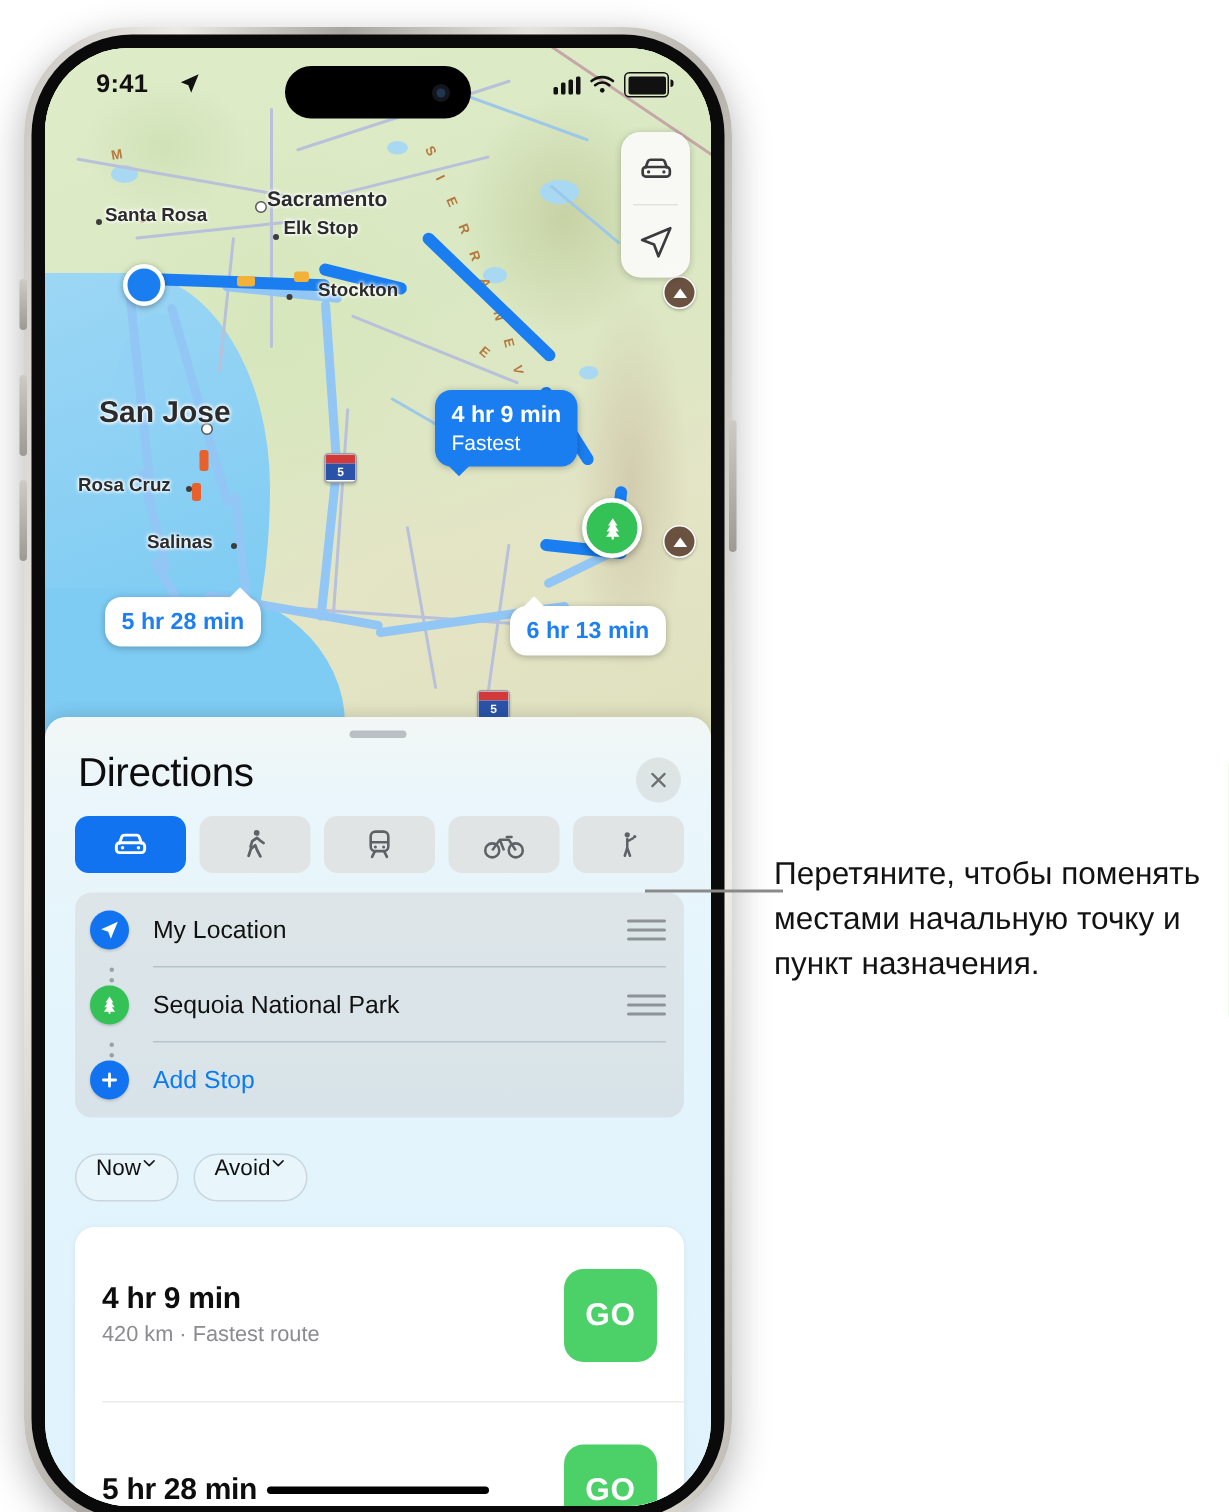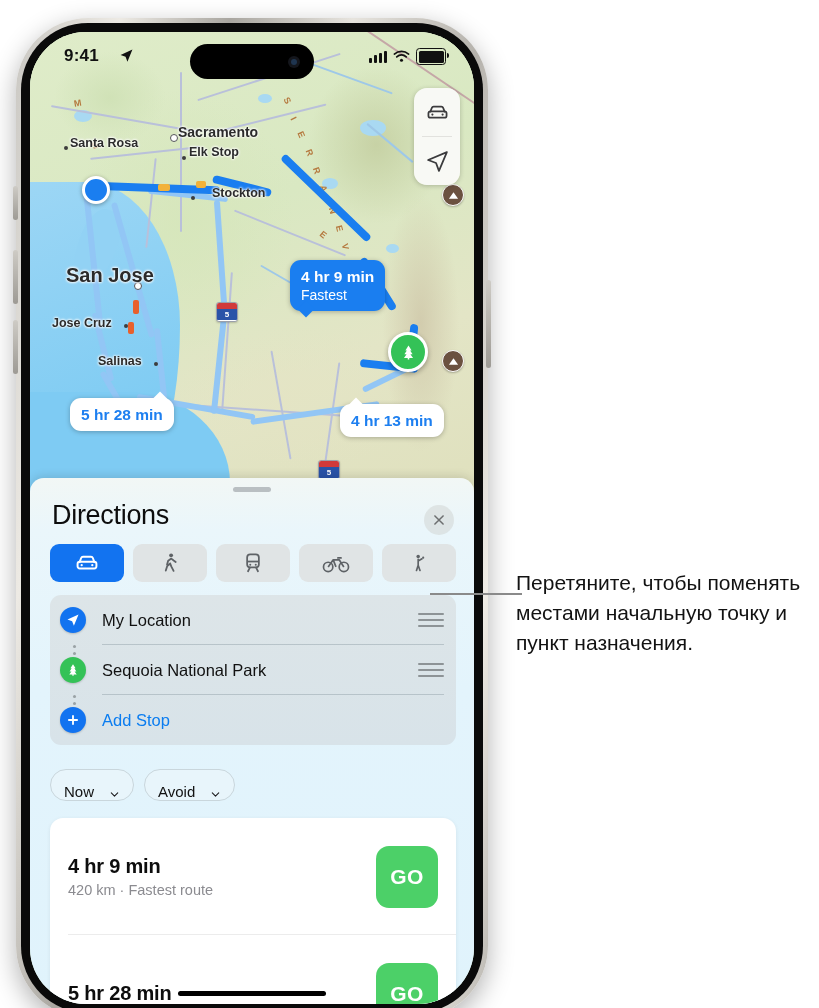--- a/index.html
+++ b/index.html
@@ -129,21 +129,21 @@
   .field-text.link{color:#0a7cf0;}
   .field-sep{position:absolute;left:52px;right:12px;bottom:0;height:1px;background:rgba(140,155,165,.45);}
   .drag-handle{position:absolute;right:12px;top:50%;transform:translateY(-50%);
       width:26px;display:flex;flex-direction:column;gap:4px;}
   .drag-handle i{display:block;height:2px;background:#8d9396;border-radius:1px;}
   .dots{position:absolute;left:23px;width:3px;display:flex;flex-direction:column;gap:4px;align-items:center;}
   .dots i{width:3px;height:3px;border-radius:50%;background:#9aa2a6;display:block;}
 
   .pills{position:absolute;left:20px;top:291px;display:flex;gap:10px;}
   .pill{height:30px;border-radius:16px;border:1px solid #c9d6dc;background:#e8f5fb;
-      display:flex;align-items:flex-end;gap:15px;padding:0 13px;font-size:15px;color:#111;}
+      display:flex;align-items:flex-start;gap:0;padding:0 13px;font-size:15px;color:#111;}
 
   .routes-card{position:absolute;left:20px;right:18px;top:340px;bottom:-20px;border-radius:13px;
       background:#fff;box-shadow:0 1px 4px rgba(0,0,0,.07);overflow:hidden;}
   .route-row{position:relative;height:117px;display:flex;align-items:center;padding:0 18px;}
   .route-info .rtime{font-size:20px;font-weight:700;color:#0d0d0d;letter-spacing:-.2px;}
   .route-info .rsub{font-size:14.5px;color:#8b8b90;margin-top:4px;}
   .go-btn{position:absolute;right:18px;top:28px;width:62px;height:62px;border-radius:13px;
       background:#4cd068;display:flex;align-items:center;justify-content:center;
       color:#fff;font-size:21px;font-weight:600;letter-spacing:.5px;}
   .row-sep{position:absolute;left:18px;right:0;bottom:0;height:1px;background:#ececec;}
@@ -266,37 +266,37 @@
       <div class="city-label" style="left:40px;top:104px;">Santa Rosa</div>
       <div class="city-ring" style="left:140px;top:102px;"></div>
       <div class="city-label" style="left:148px;top:92px;font-size:14px;">Sacramento</div>
       <div class="city-dot" style="left:152px;top:124px;"></div>
       <div class="city-label" style="left:159px;top:113px;">Elk Stop</div>
       <div class="city-dot" style="left:161px;top:164px;"></div>
       <div class="city-label" style="left:168px;top:154px;padding-left:14px;">Stockton</div>
       <div class="city-ring" style="left:104px;top:250px;"></div>
       <div class="city-label" style="left:36px;top:232px;font-size:20px;font-weight:700;">San Jose</div>
       <div class="city-dot" style="left:94px;top:292px;"></div>
-      <div class="city-label" style="left:22px;top:284px;">Jose Cruz</div>
+      <div class="city-label" style="left:22px;top:284px;">Rosa Cruz</div>
       <div class="city-dot" style="left:124px;top:330px;"></div>
       <div class="city-label" style="left:68px;top:322px;">Salinas</div>
 
       <div class="bubble blue" style="left:260px;top:228px;">
         <div class="b1">4 hr 9 min</div>
         <div class="b2">Fastest</div>
         <div class="tail" style="background:#1a7ef0;left:10px;bottom:-4px;"></div>
       </div>
 
       <div class="bubble white" style="left:40px;top:366px;">
         <div class="b1">5 hr 28 min</div>
         <div class="tail" style="background:#fff;right:8px;top:-4px;"></div>
       </div>
 
       <div class="bubble white" style="left:310px;top:372px;">
-        <div class="b1">4 hr 13 min</div>
+        <div class="b1">6 hr 13 min</div>
         <div class="tail" style="background:#fff;left:10px;top:-4px;"></div>
       </div>
 
       <div class="map-ctrl">
         <div class="cell">
           <svg width="25" height="25" viewBox="0 0 24 24">
             <path d="M5.2 11.2 6.6 7.4c.25-.7.9-1.15 1.65-1.15h7.5c.75 0 1.4.45 1.65 1.15l1.4 3.8" fill="none" stroke="#3b3b3d" stroke-width="1.7" stroke-linecap="round"></path>
             <rect x="3.3" y="10.9" width="17.4" height="6.1" rx="2" fill="none" stroke="#3b3b3d" stroke-width="1.7"></rect>
             <circle cx="7.1" cy="14" r="1.05" fill="#3b3b3d"></circle>
               <circle cx="16.9" cy="14" r="1.05" fill="#3b3b3d"></circle>

